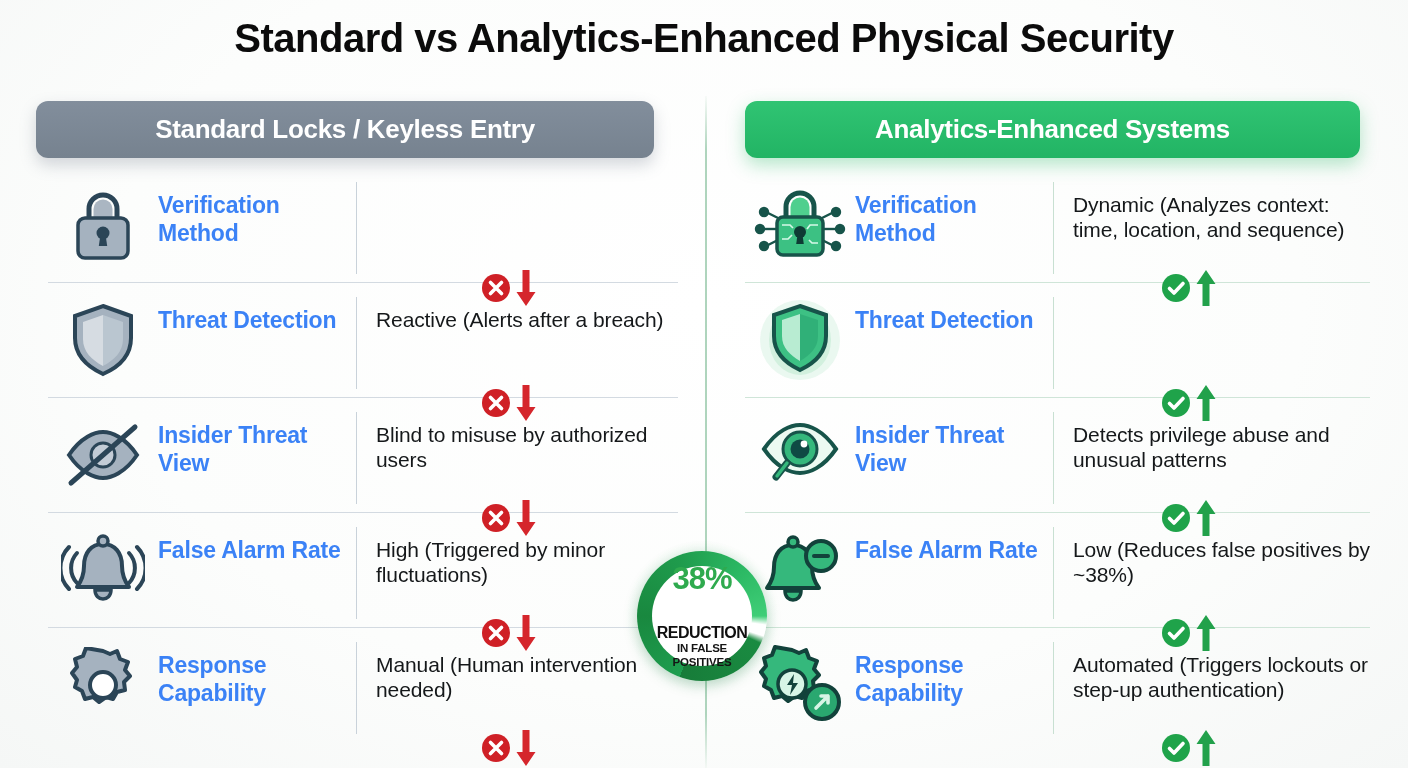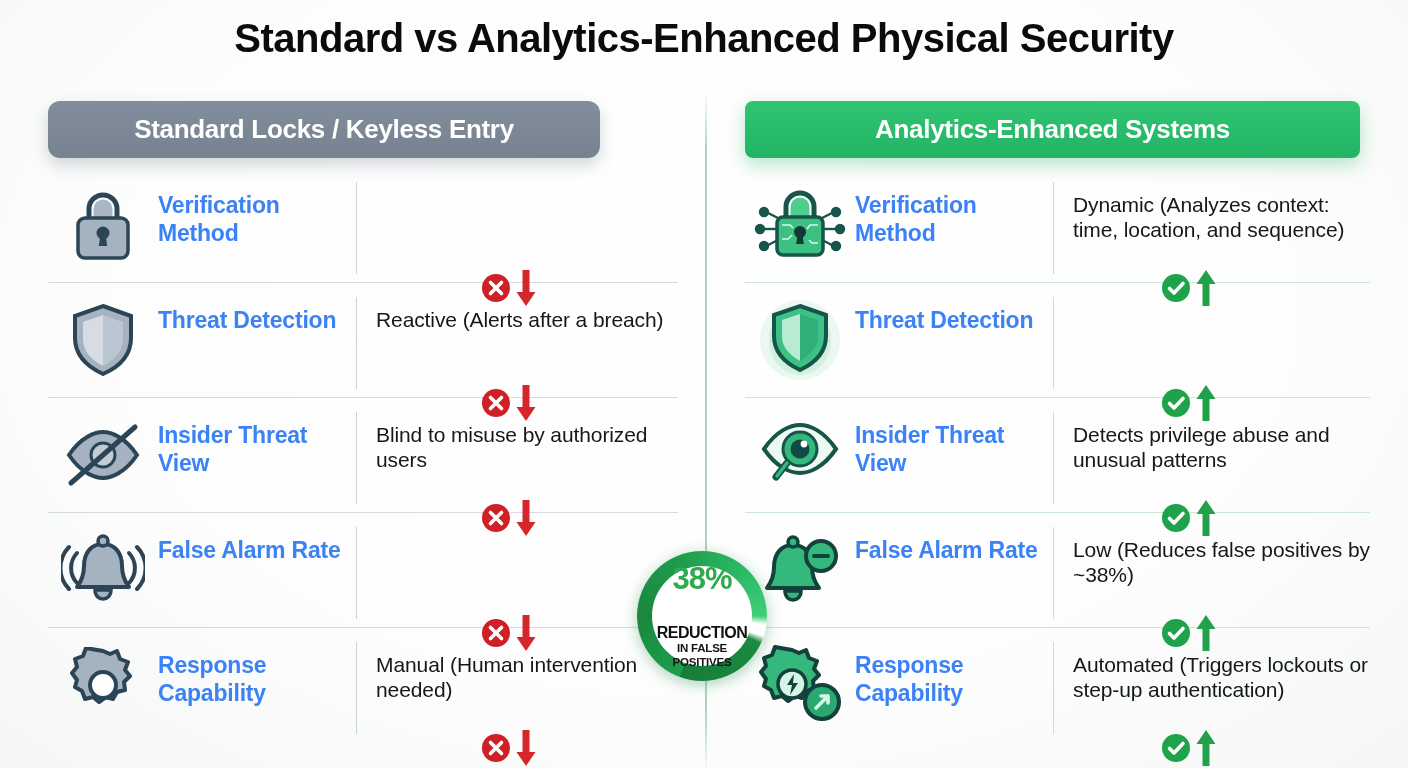--- a/index.html
+++ b/index.html
@@ -39,31 +39,30 @@
     border-radius: 12px;
     display: flex;
     align-items: center;
     justify-content: center;
     color: #ffffff;
     font-size: 26px;
     font-weight: bold;
     letter-spacing: -0.3px;
   }
   .hdr-left {
-    left: 48px;
-    width: 552px;
+    left: 36px;
+    width: 618px;
     background: linear-gradient(180deg, #828e9c 0%, #76828f 100%);
     box-shadow: 0 7px 16px rgba(120,132,145,0.32);
   }
   .hdr-right {
     left: 745px;
     width: 615px;
     background: linear-gradient(180deg, #30c473 0%, #22b464 100%);
     box-shadow: 0 7px 18px rgba(40,185,104,0.34);
-    border-radius: 8px;
   }
 
   
   .center-divider {
     position: absolute;
     left: 705px;
     top: 96px;
     width: 2px;
     height: 672px;
     background: linear-gradient(180deg,
@@ -303,20 +302,21 @@
         <circle cx="42" cy="9" r="5" fill="#a5b2bf" stroke="#2b4557" stroke-width="3.5"></circle>
         <path d="M34 58 c0 6 4 9 8 9 c4 0 8-3 8-9 z" fill="#a5b2bf" stroke="#2b4557" stroke-width="3.5"></path>
         <path d="M16 21 a22 22 0 0 0 0 30" fill="none" stroke="#2b4557" stroke-width="4" stroke-linecap="round"></path>
         <path d="M8 15 a30 30 0 0 0 0 42" fill="none" stroke="#2b4557" stroke-width="4" stroke-linecap="round"></path>
         <path d="M68 21 a22 22 0 0 1 0 30" fill="none" stroke="#2b4557" stroke-width="4" stroke-linecap="round"></path>
         <path d="M76 15 a30 30 0 0 1 0 42" fill="none" stroke="#2b4557" stroke-width="4" stroke-linecap="round"></path>
       </svg>
     </div>
     <div class="cell-label">False Alarm Rate</div>
     <div class="cell-rule"></div>
+    <div class="cell-desc">High (Triggered by minor fluctuations)</div>
     <div class="row-sep"></div>
     <div class="indicator">
       <svg width="32" height="32" viewBox="0 0 32 32" aria-hidden="true">
         <circle cx="16" cy="16" r="14" fill="#cf2026"></circle>
         <path d="M10.5 10.5 L21.5 21.5 M21.5 10.5 L10.5 21.5" stroke="#fff" stroke-width="3.6" stroke-linecap="round"></path>
       </svg>
       <svg width="22" height="40" viewBox="0 0 22 40" aria-hidden="true">
         <path d="M7.5 2 h7 v22 h6 L11 38 L1.5 24 h6 z" fill="#d5262c"></path>
       </svg>
     </div>

